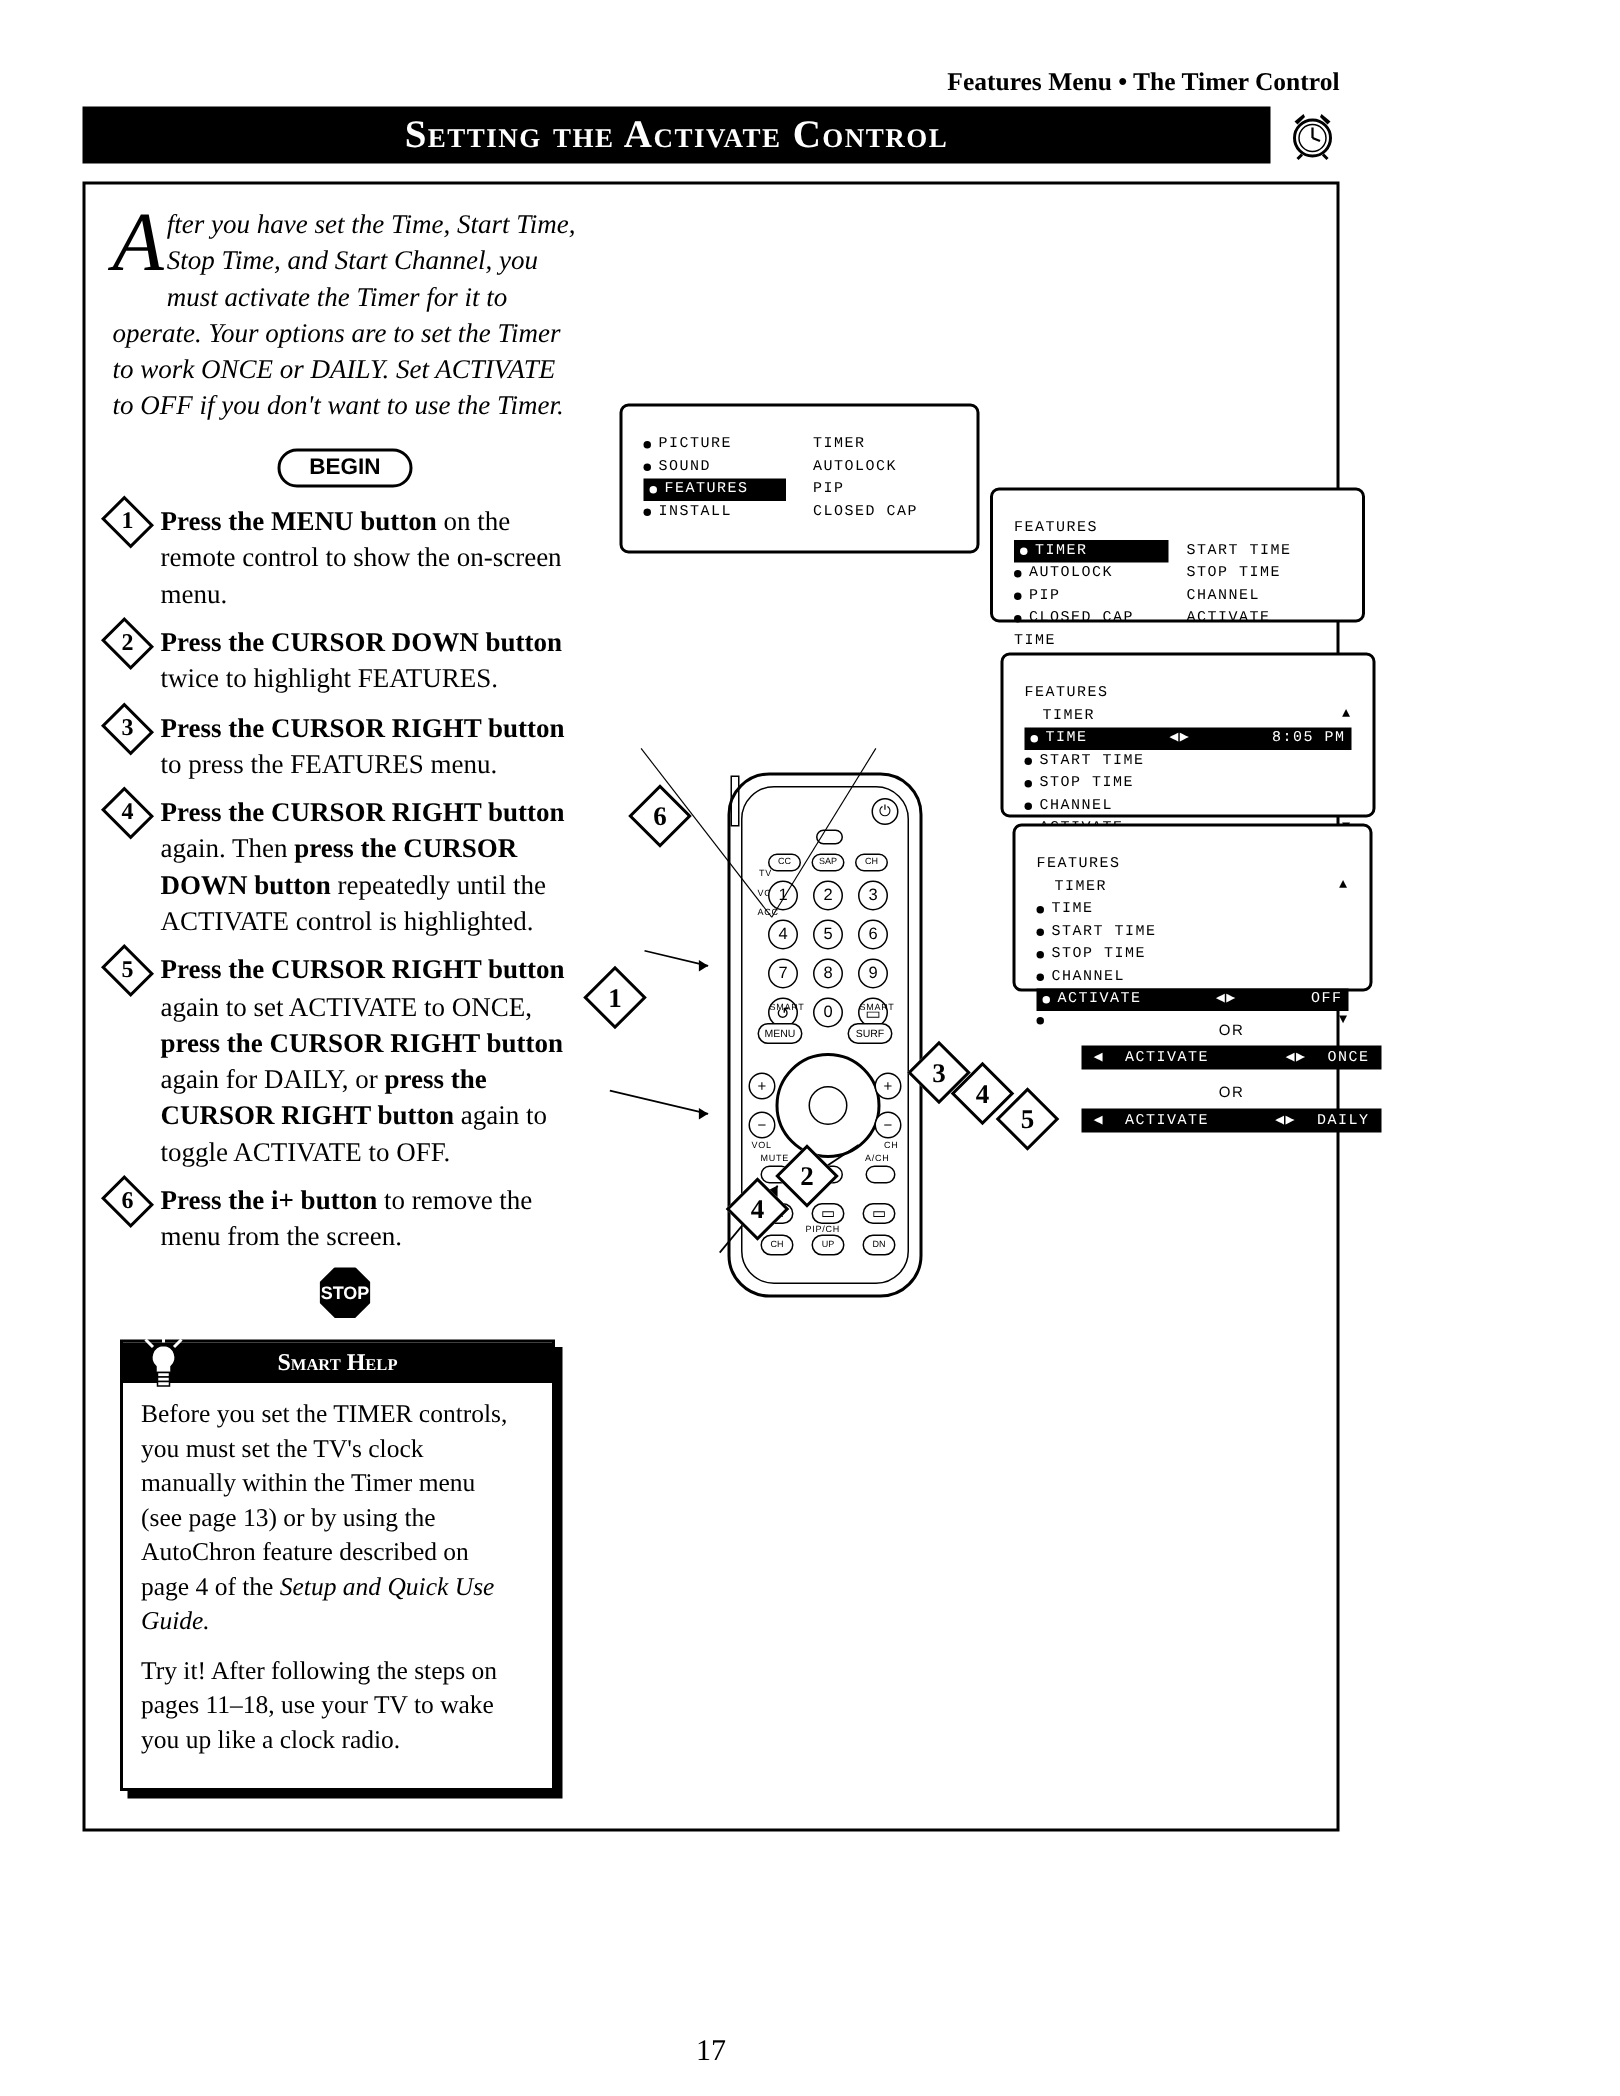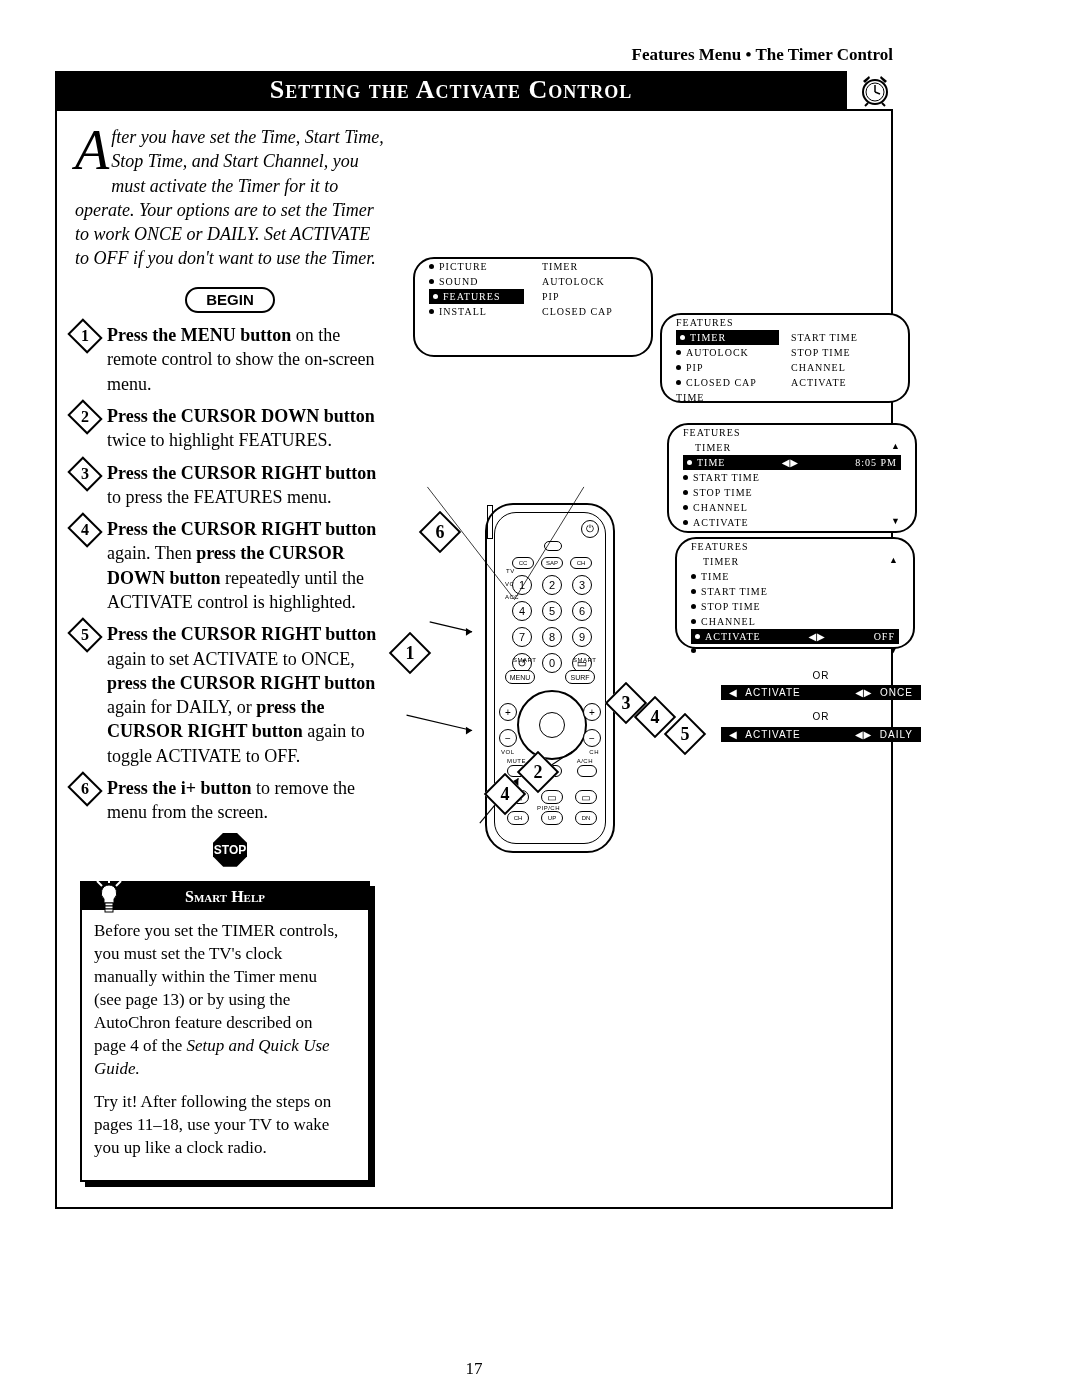--- a/index.html
+++ b/index.html
@@ -16,20 +16,21 @@
   }
   .running-head {
     text-align: right;
     font-family: "Times New Roman", serif;
     font-size: 17px;
     font-weight: bold;
     margin-bottom: 6px;
   }
   .title-row {
     display: flex; align-items: center; gap: 10px;
+    margin-bottom: 12px;
   }
   .title-bar {
     flex: 1 1 auto;
     background: #000; color: #fff;
     text-align: center;
     font-variant: small-caps;
     font-size: 26px;
     letter-spacing: 1px;
     padding: 4px 0;
     font-family: "Times New Roman", serif;
@@ -118,43 +119,43 @@
     position: absolute; left: 10px; top: -6px;
     width: 34px; height: 40px;
   }
   .smart-body { padding: 10px 12px; }
   .smart-body p { margin: 0 16px 10px 0; }
   .smart-body .em { font-style: italic; }
 
   
   .menu-box {
     position: absolute;
-    border: 2px solid #000; border-radius: 21px;
+    border: 2px solid #000; border-radius: 6px;
     background: #fff;
-    padding: 0 14px 14px 14px;
-    font-family: Liberation Serif, serif;
+    padding: 18px 14px 14px 14px;
+    font-family: Liberation Mono, monospace;
     font-size: 10px; line-height: 1.5;
     letter-spacing: 1px;
   }
   .menu-box .row { display: flex; align-items: center; gap: 5px; }
   .dot { width:5px; height:5px; border-radius:50%; background:#000; flex:0 0 5px; display:inline-block; }
   .menu-box .hl { background:#000; color:#fff; padding: 0 4px; display:flex; align-items:center; gap:5px;}
   .hl .dot { background:#fff; }
   .arrow-cell { font-size:9px; }
   .col2 { column-count:2; column-gap: 18px; }
 
   .panel-main { top: 132px; left: 18px; width: 240px; height: 100px; }
   .panel-features { top: 188px; left: 265px; width: 250px; height: 90px; }
   .panel-features .col2 { column-gap: 12px; }
   .panel-timer   { top: 298px; left: 272px; width: 250px; height: 110px; }
   .panel-timer2  { top: 412px; left: 280px; width: 240px; height: 112px; }
 
   .activate-row {
     position:absolute; background:#000; color:#fff;
-    font-family: Liberation Sans, sans-serif; font-size:10px; letter-spacing:1px;
+    font-family: Liberation Mono, monospace; font-size:10px; letter-spacing:1px;
     width: 200px; padding: 2px 8px;
     display:flex; justify-content:space-between; align-items:center;
   }
   .or-label {
     position:absolute; font-family:Arial; font-size:10px; letter-spacing:1px;
     text-align:center; width: 200px;
   }
   .act-once  { top: 560px; left: 326px; }
   .or-1      { top: 545px; left: 326px; }
   .act-daily { top: 602px; left: 326px; }
@@ -218,21 +219,21 @@
   .chminus  { top:224px; right:12px; width:18px; height:18px;}
   .muterow  { top:260px; width:20px; height:12px;}
   .m1{left:20px;} .m2{left:55px;} .m3{left:90px;}
   .piprow1  { top:285px; width:22px; height:14px;}
   .piprow2  { top:306px; width:22px; height:14px;}
   .p1{left:20px;} .p2{left:54px;} .p3{left:88px;}
   .lbl { position:absolute; font-size:6px; font-family:Arial; letter-spacing:0.5px; line-height:1; }
 
   .page-num {
     position: absolute; bottom: 18px; left:0; right:0;
-    text-align:center; font-size:17px;
+    text-align:center; font-size:20px;
   }
   .bold { font-weight: bold; }
 </style>
 </head>
 <body>
 
 <div class="page">
   <div class="running-head">Features Menu • The Timer Control</div>
 
   <div class="title-row">

